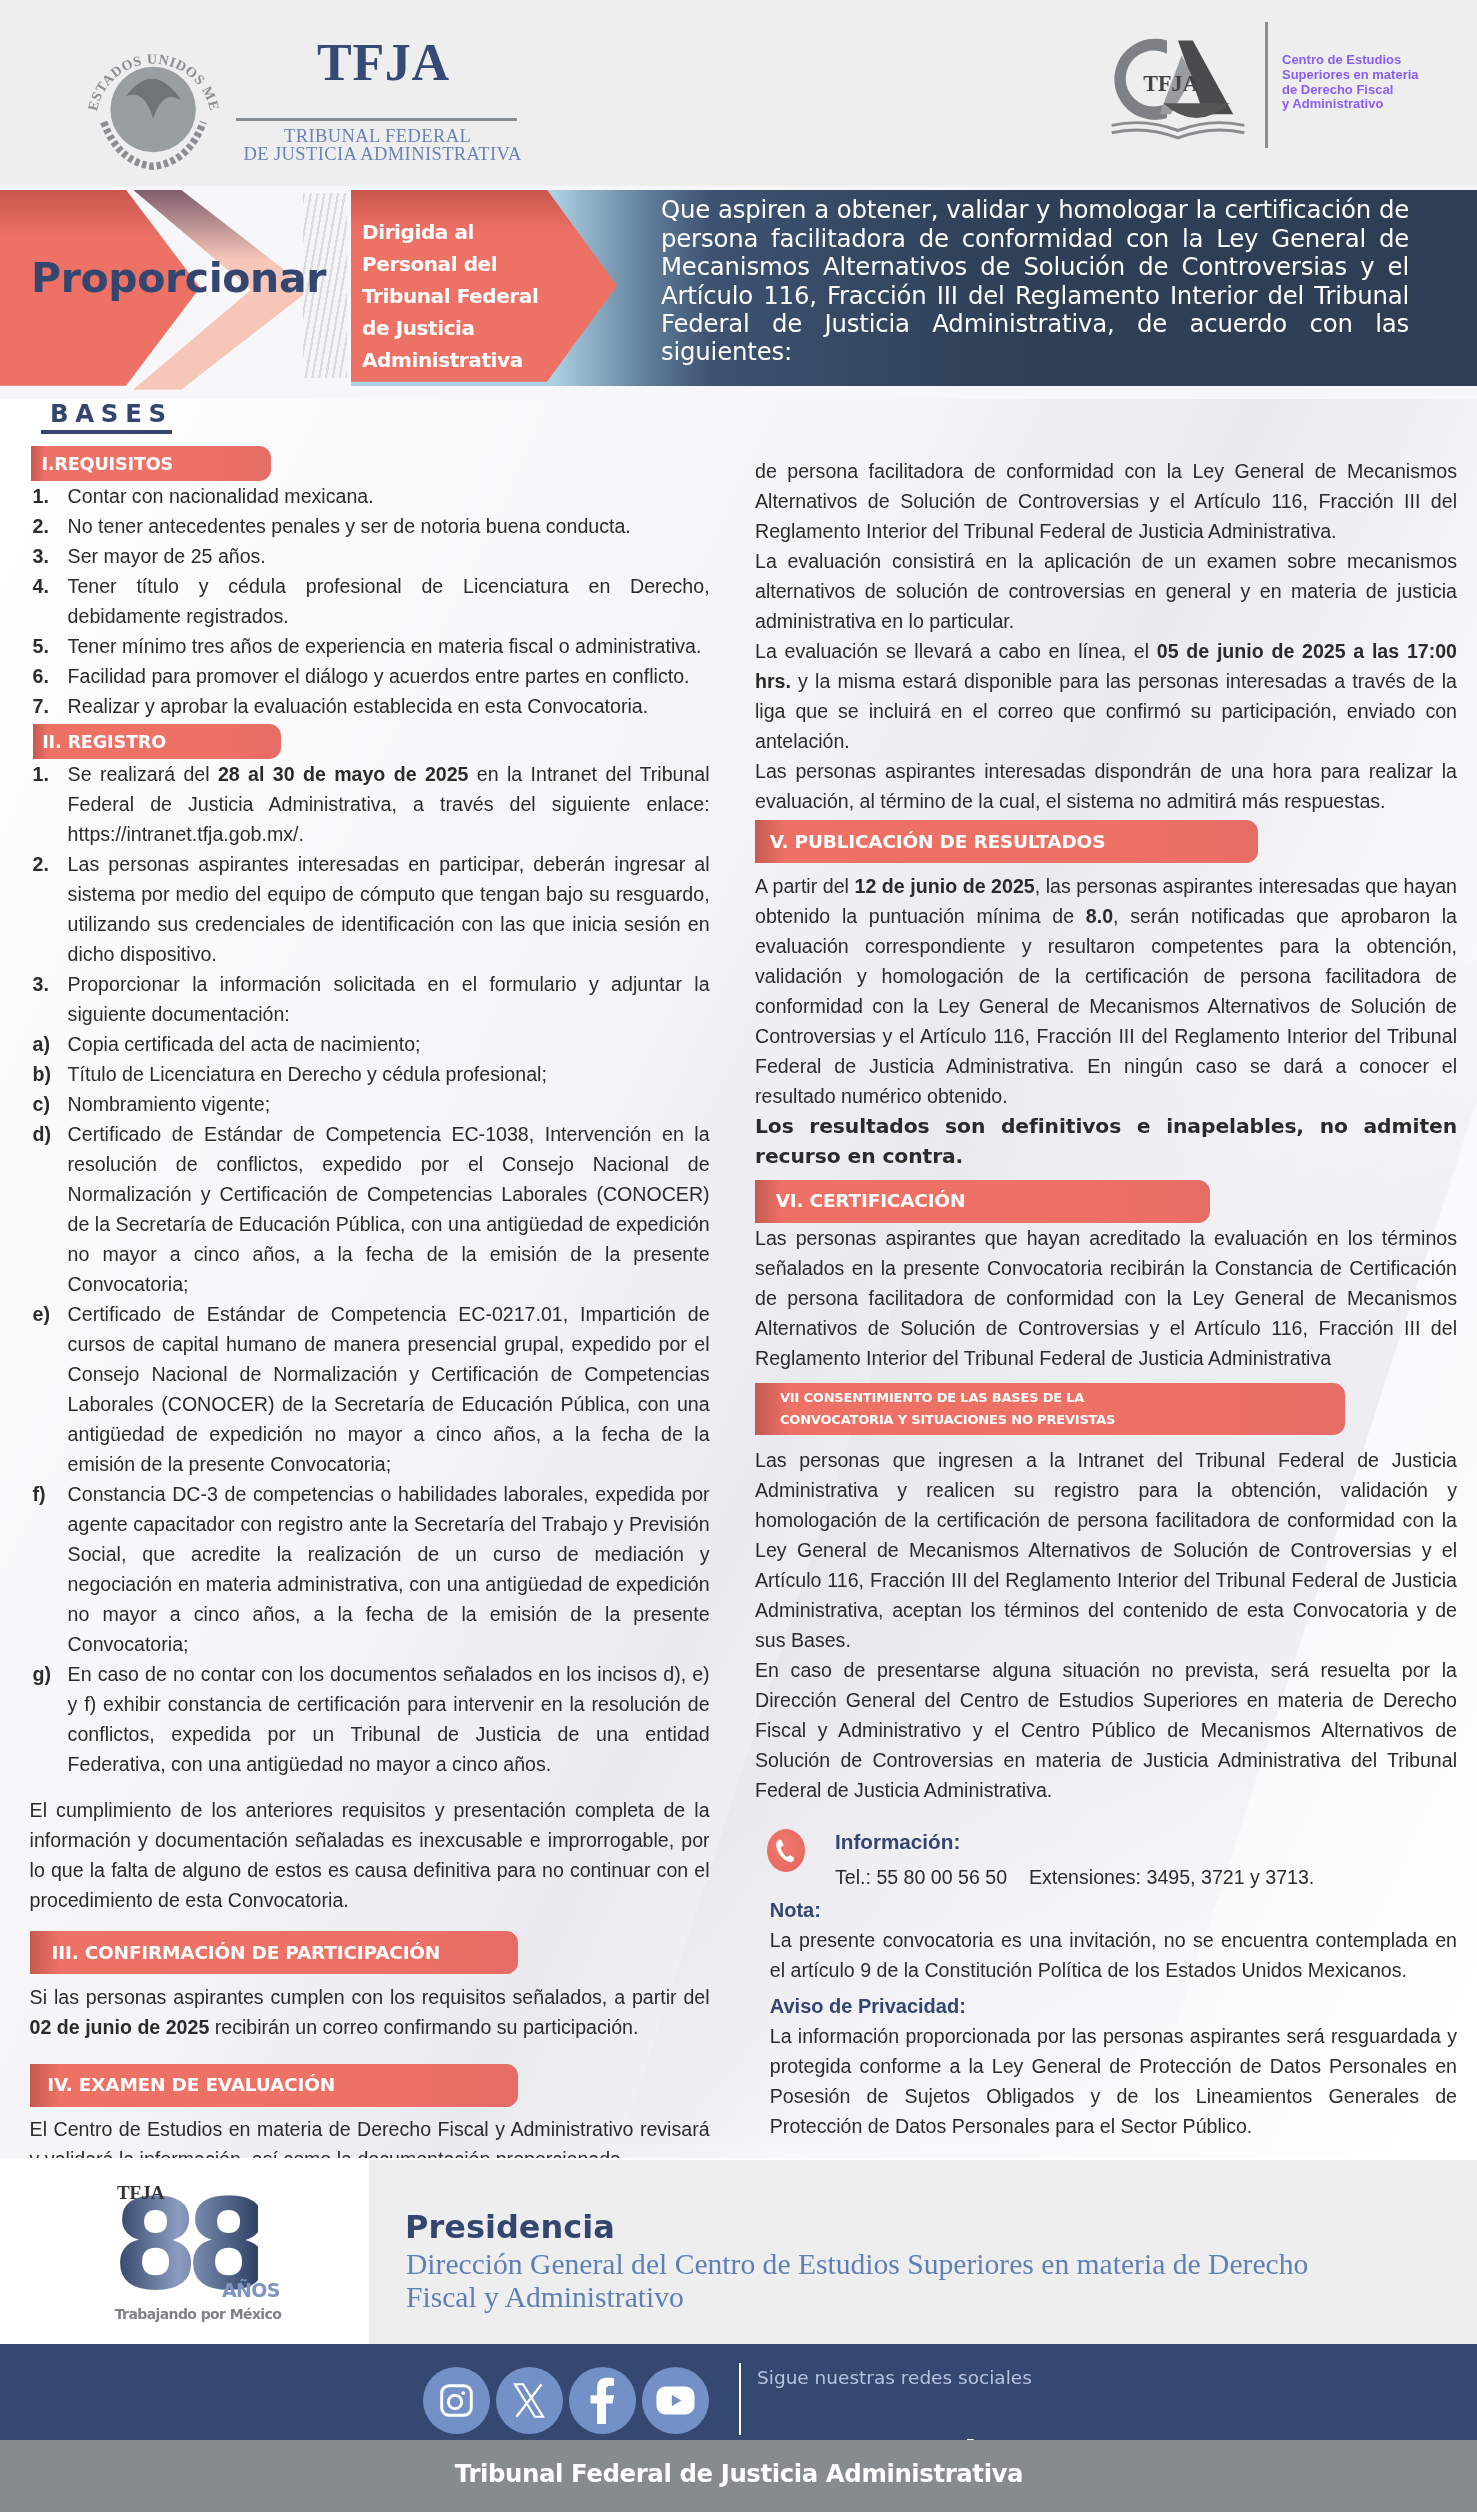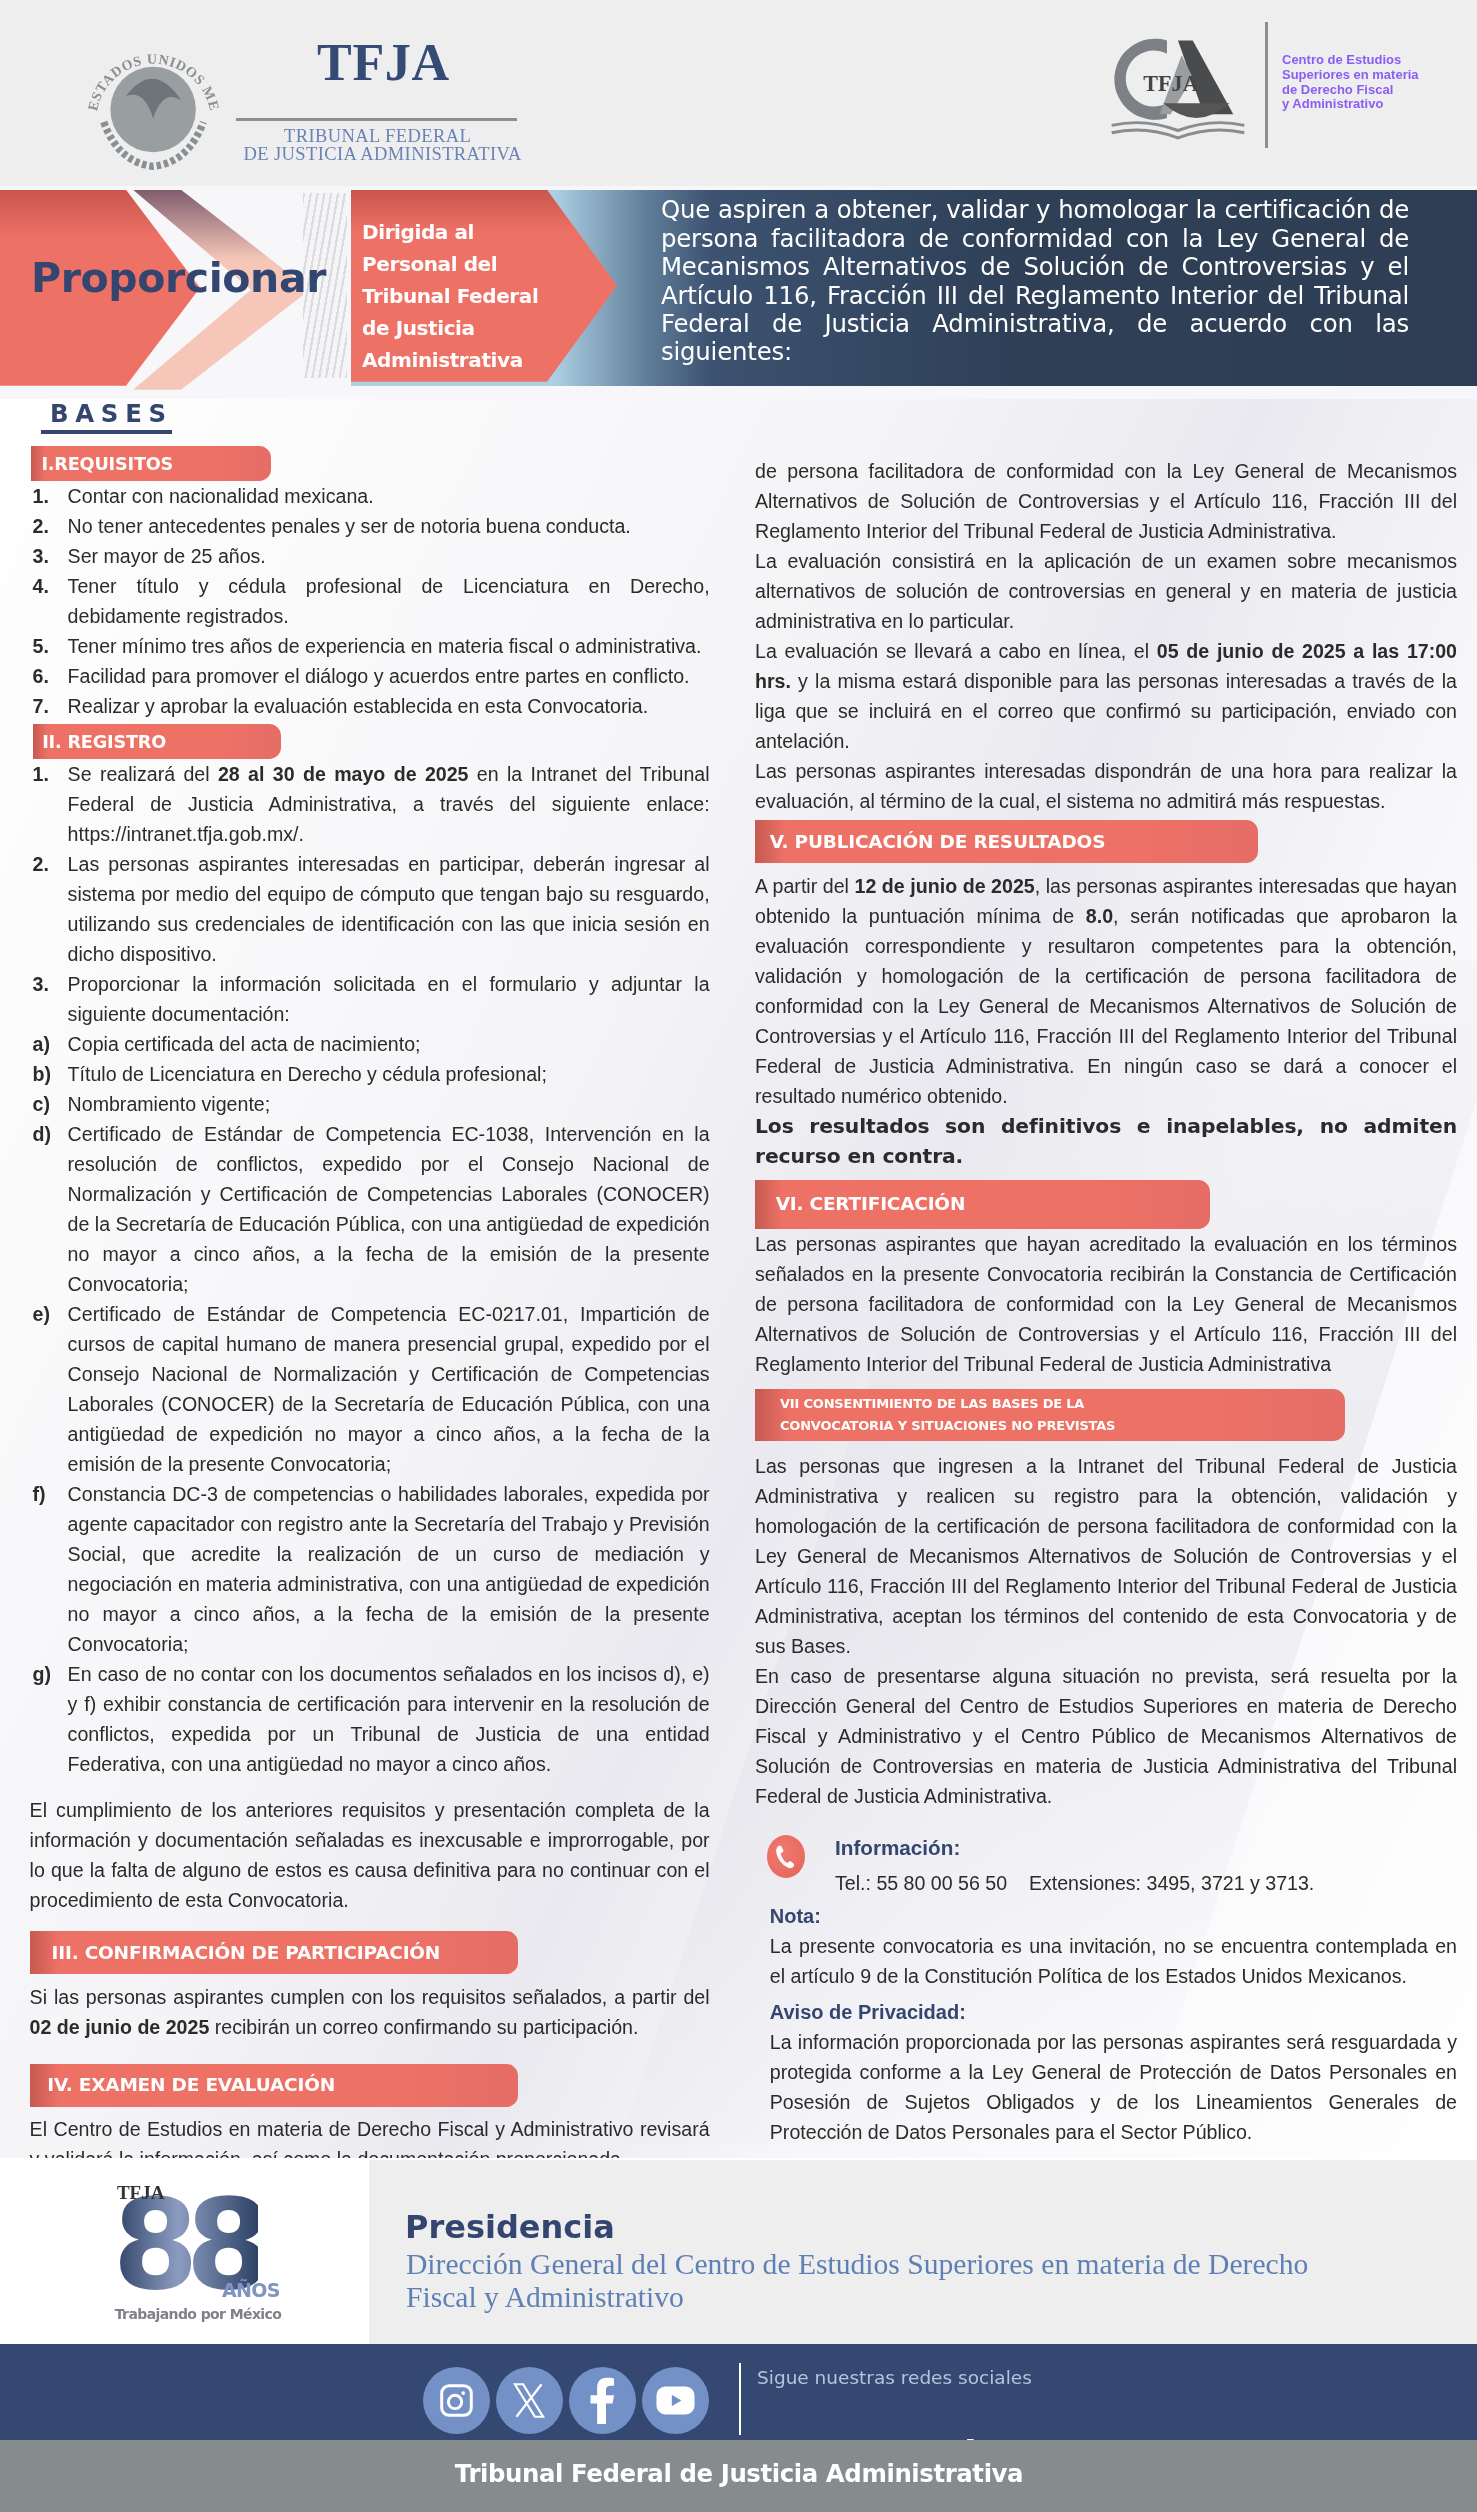--- a/index.html
+++ b/index.html
@@ -73,21 +73,21 @@
   .sec-head {
     display: flex; align-items: center; color: #fff; font-family: "DejaVu Sans", sans-serif; font-weight: bold;
     background: linear-gradient(90deg, #c55a52 0%, #ee7166 6%, #ee7166 75%, #e56d66 100%);
     border-radius: 0 11.8px 11.8px 0; letter-spacing: -0.2px;
   }
   .sec-head.s1 { width: 240px; height: 35px; font-size: 17.7px; padding-left: 10.3px; margin-left: 1.5px; }
   .sec-head.s2 { width: 248px; height: 35px; font-size: 17.7px; padding-left: 8.9px; margin-left: 3.7px; margin-top: 3px; }
   .sec-head.s3 { width: 488px; height: 43px; font-size: 18.5px; padding-left: 22px; margin-left: 0; margin-top: 16.3px; margin-bottom: 7.4px; }
   .sec-head.s4 { width: 488px; height: 43px; font-size: 18.5px; padding-left: 17.7px; margin-top: 22px; margin-bottom: 7.4px; }
   .sec-head.s5 { width: 503px; height: 43px; font-size: 18.5px; padding-left: 14.8px; margin-top: 4.4px; margin-bottom: 7.4px; }
-  .sec-head.s6 { width: 455px; height: 49px; font-size: 18.5px; padding-left: 20.7px; margin-top: 8.9px; }
+  .sec-head.s6 { width: 455px; height: 43px; font-size: 18.5px; padding-left: 20.7px; margin-top: 8.9px; }
   .sec-head.s7 { width: 590px; height: 52px; font-size: 13px; padding-left: 25px; line-height: 22px; margin-top: 10.3px; margin-bottom: 10.3px; }
 
   .olist { list-style: none; }
   .olist li { display: flex; text-align: justify; }
   .olist li .num { flex: 0 0 38px; font-weight: bold; padding-left: 3px; }
   .olist li .txt { flex: 1; }
   .para { text-align: justify; }
   .para b { font-weight: bold; }
   .para.strong { font-weight: bold; font-family: "DejaVu Sans", sans-serif; font-size: 20.3px; letter-spacing: -0.1px; }
   .mt10 { margin-top: 16px; }

